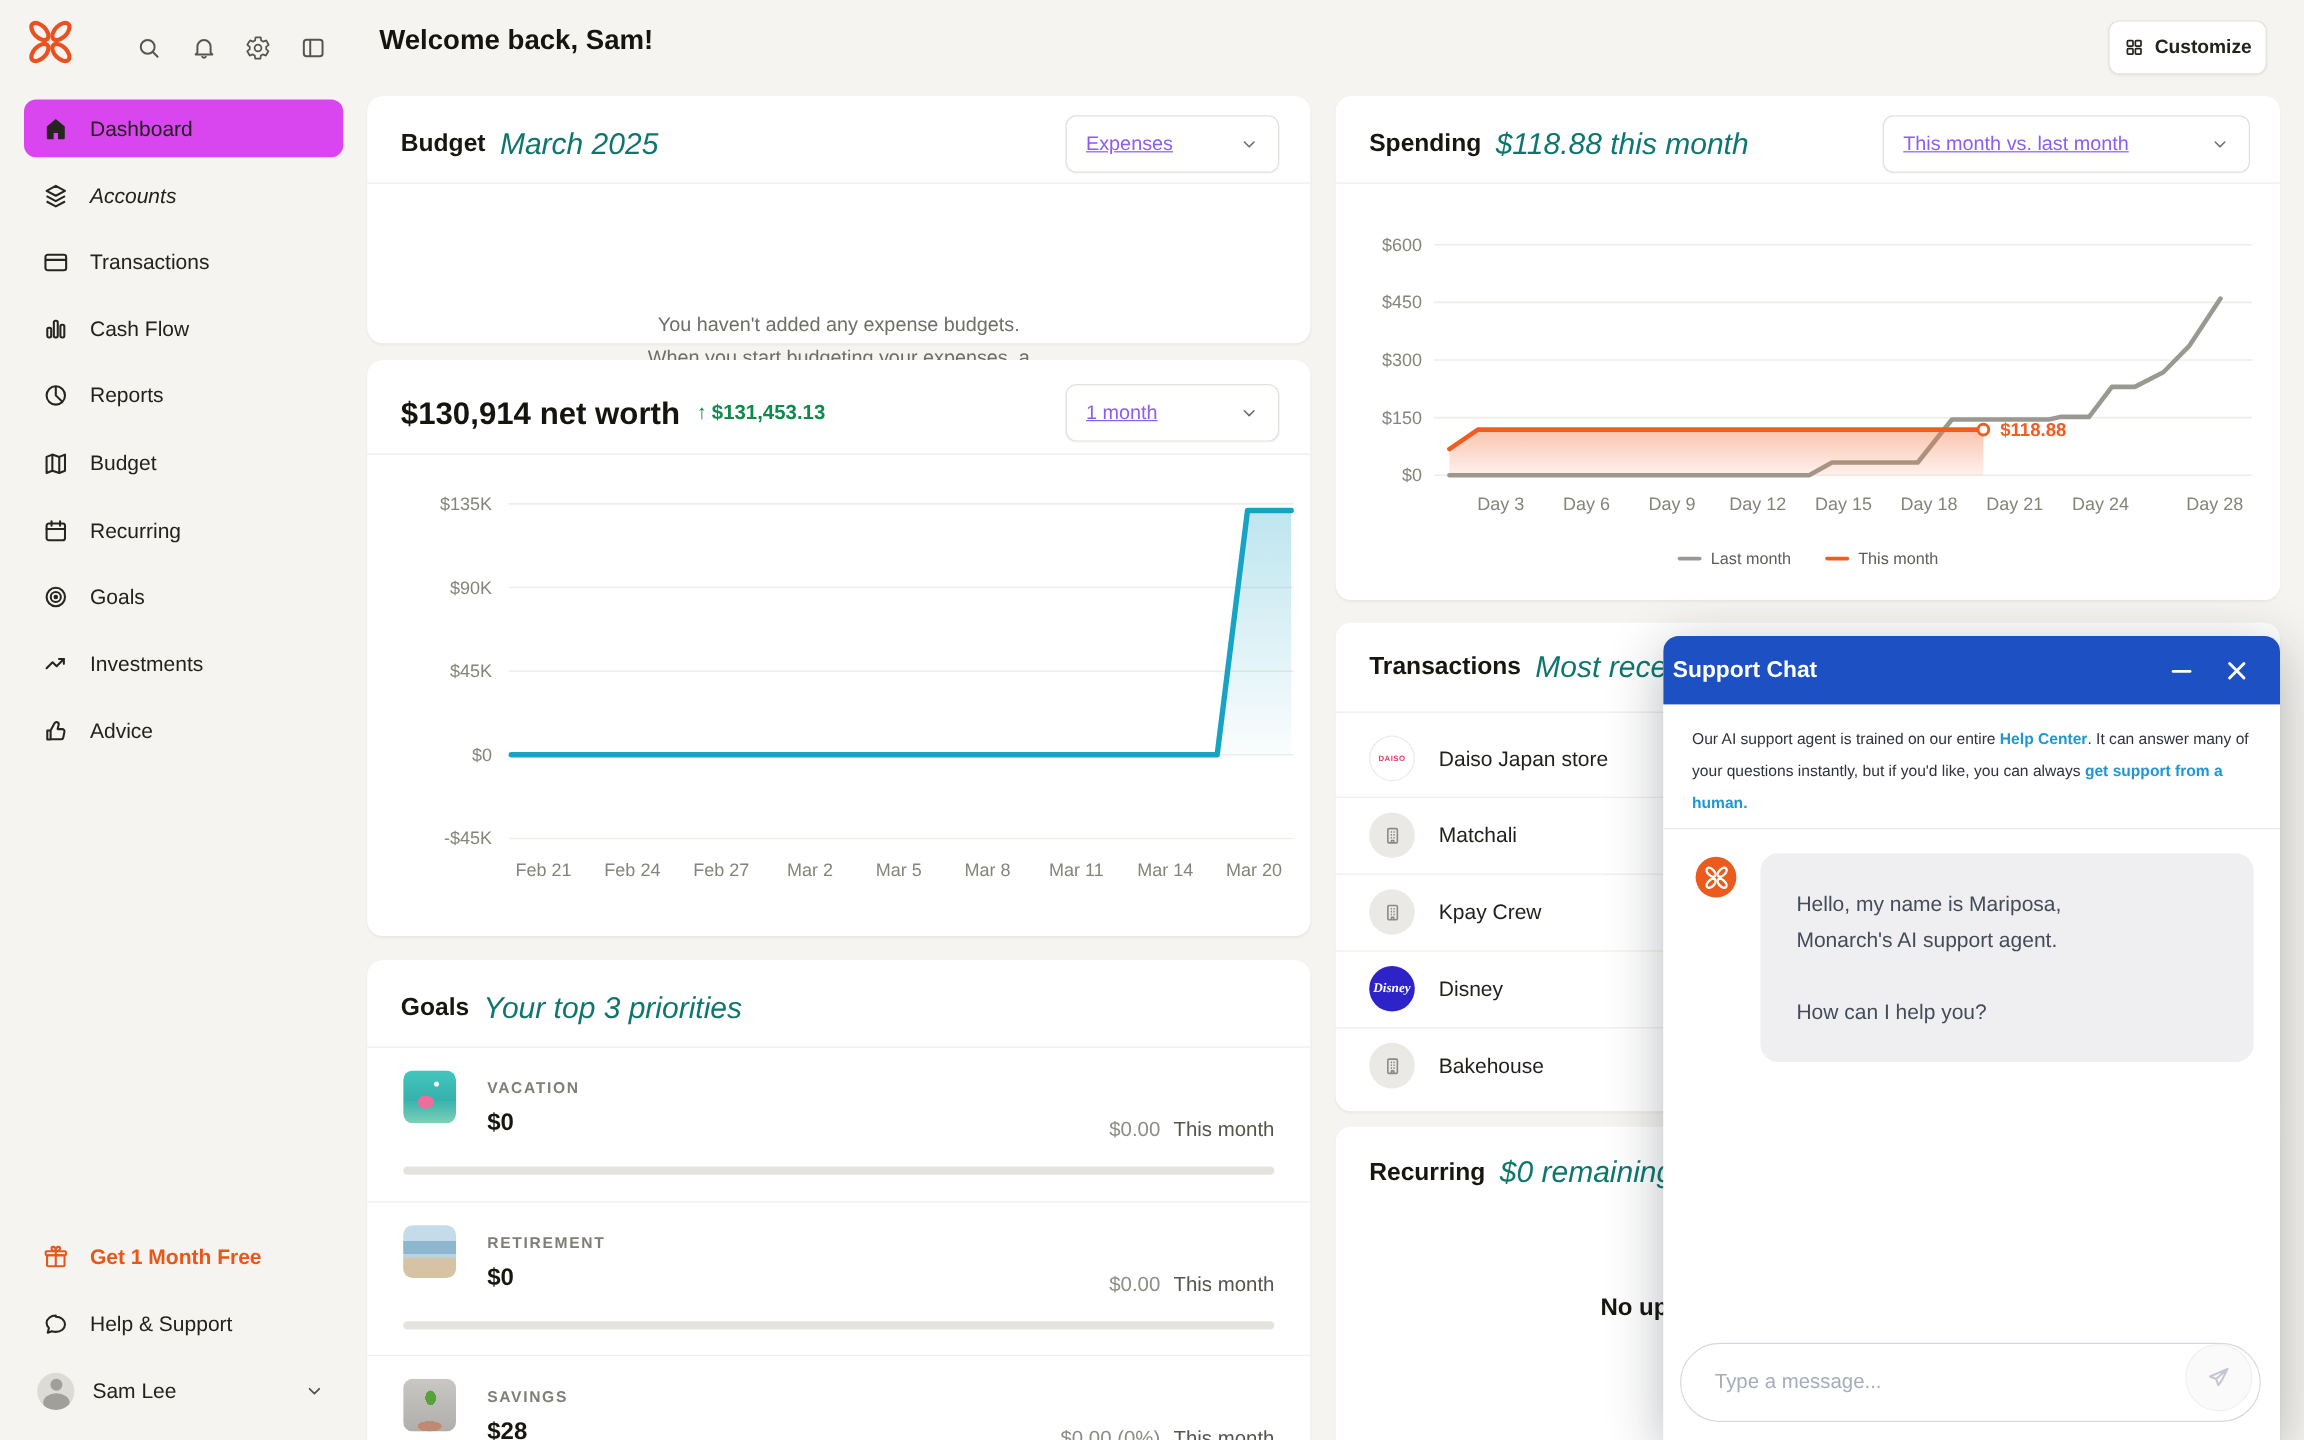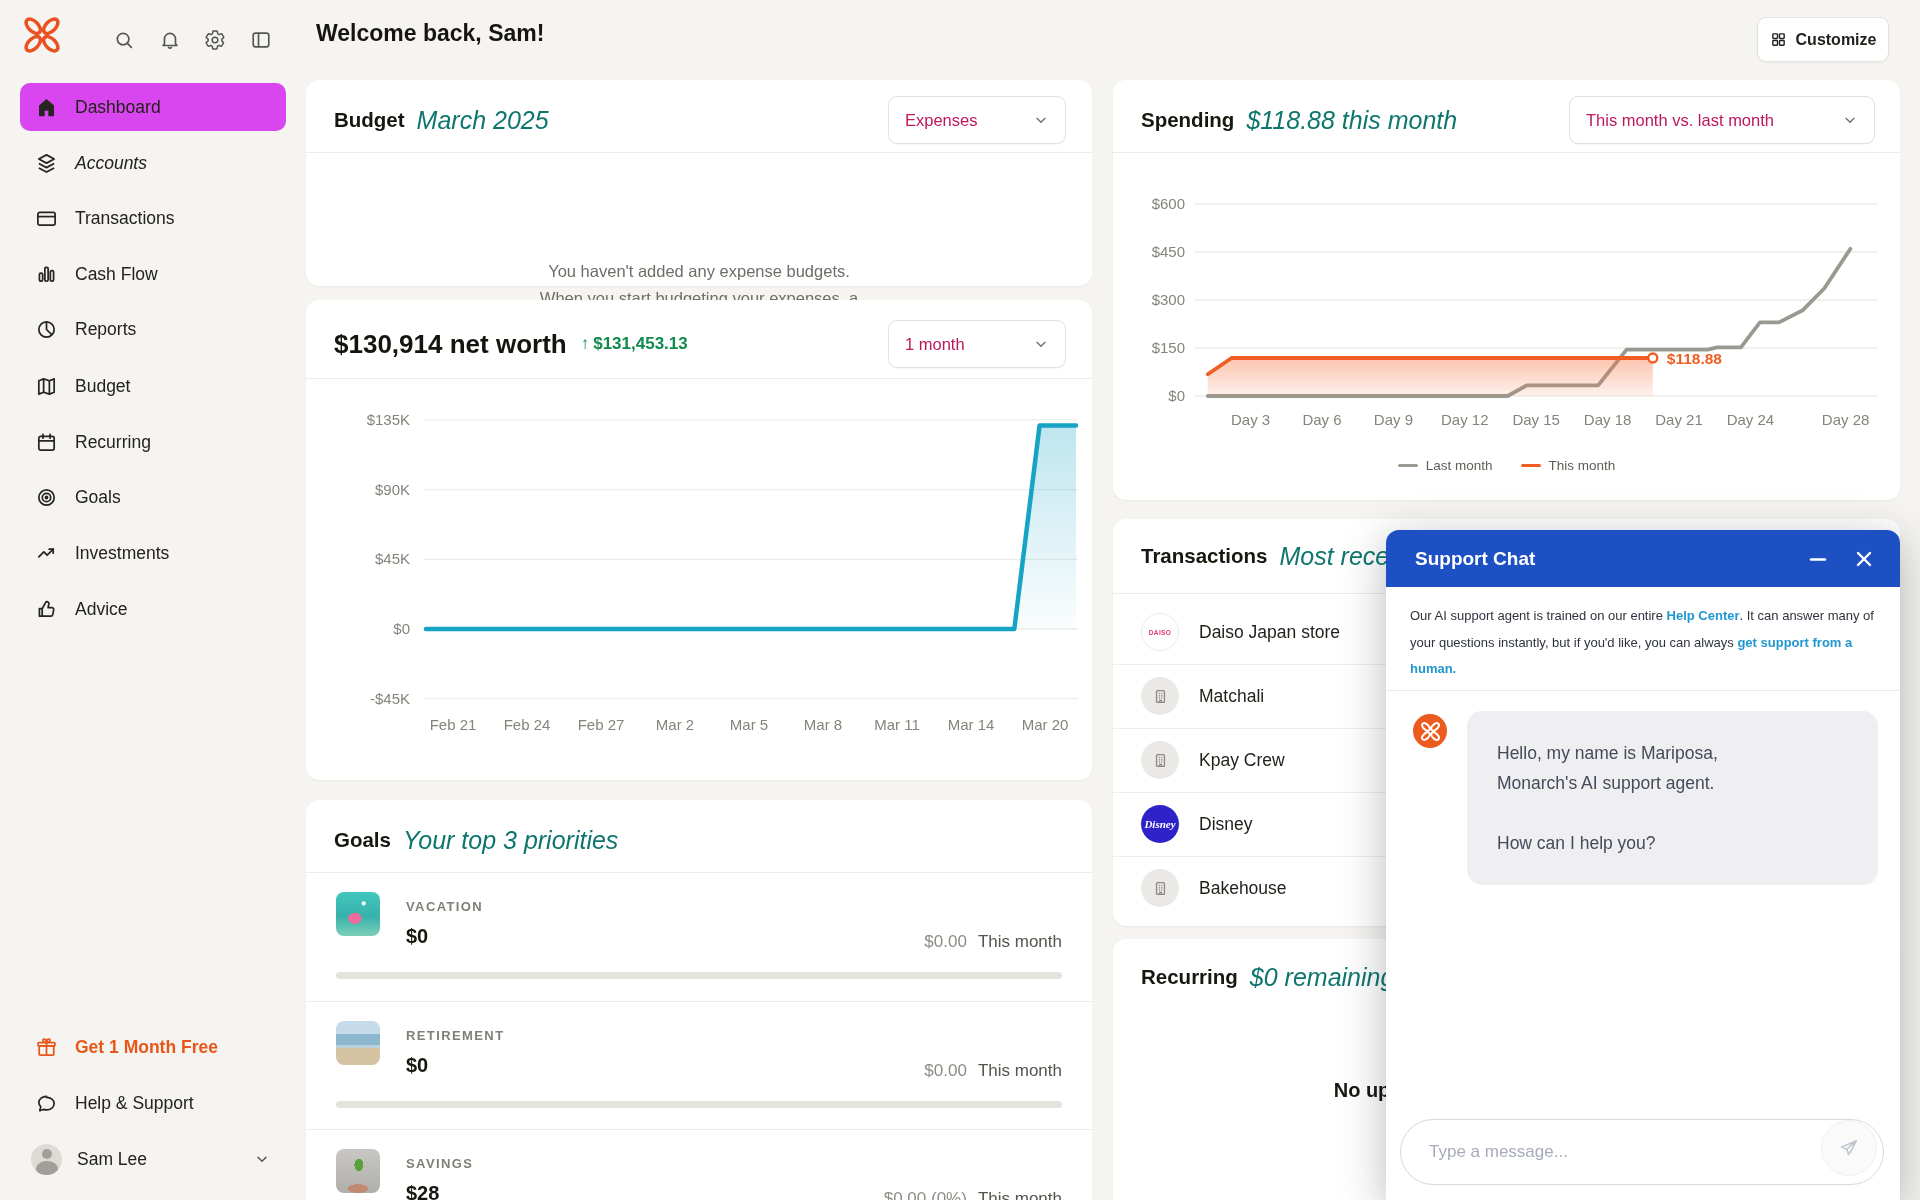--- a/index.html
+++ b/index.html
@@ -30,21 +30,21 @@
   .user-name{font-size:17.5px;font-weight:500;color:#23221c;}
   .user-chevron{position:absolute;right:16px;width:16px;height:16px;color:#55544e;}
   
   .card{position:absolute;background:#fff;border-radius:13px;box-shadow:0 1px 2px rgba(24,24,20,.05);}
   .card-head{position:absolute;left:28px;top:0;height:80px;display:flex;align-items:center;gap:12px;}
   .card-title{font-size:20.5px;font-weight:700;color:#17160f;}
   .card-sub{font-size:25px;color:#0f766e;font-style:italic;}
   .head-rule{position:absolute;left:0;right:0;height:1px;background:#edecE8;background:#edece8;}
   .dropdown{position:absolute;background:#fff;border:1px solid #e3e1db;border-radius:9px;height:48px;
     display:flex;align-items:center;justify-content:space-between;padding:0 16px;box-sizing:border-box;
-    font-size:16.5px;color:#be185d;cursor:pointer;box-shadow:0 1px 1px rgba(0,0,0,.03);}
+    font-size:16.5px;color:#8b5cf6;cursor:pointer;box-shadow:0 1px 1px rgba(0,0,0,.03);text-decoration:underline;}
   .dd-chev{width:16px;height:16px;color:#6f6e67;margin-left:12px;}
   
   .budget-empty{position:absolute;left:0;right:0;top:178px;text-align:center;font-size:16.5px;line-height:27px;color:#6e6d66;}
   
   .nw-amount{font-size:26px;font-weight:700;color:#15140e;}
   .nw-change{display:flex;align-items:center;gap:4px;font-size:17px;font-weight:700;color:#0e8a4d;margin-left:4px;}
   
   .goal-row{position:absolute;left:0;width:100%;height:128px;}
   .goal-thumb{position:absolute;left:30px;top:4px;width:44px;height:44px;border-radius:8px;}
   .thumb-vacation{background:
@@ -79,21 +79,21 @@
   .rec-empty-title{position:absolute;left:0;right:0;top:140px;text-align:center;font-size:20px;font-weight:700;color:#17160f;}
   .rec-empty-action{position:absolute;left:0;right:0;top:190px;text-align:center;font-size:17px;color:#6e6d66;cursor:pointer;}
   
   .tick-label{font-size:15px;fill:#85847b;}
   .legend{position:absolute;left:0;right:0;top:378px;display:flex;justify-content:center;gap:28px;font-size:13.5px;color:#5e5d56;}
   .legend .li{display:flex;align-items:center;gap:8px;}
   .legend .dash{width:20px;height:3.5px;border-radius:2px;}
   
   .chat{position:absolute;left:1386px;top:530px;width:514px;height:670px;background:#fff;
     border-radius:13px 13px 0 0;box-shadow:0 10px 45px rgba(20,25,40,.30);z-index:50;overflow:hidden;}
-  .chat-head{position:absolute;left:0;right:0;top:0;height:57px;display:flex;align-items:center;padding:0 29px;box-sizing:border-box;}
+  .chat-head{position:absolute;left:0;right:0;top:0;height:57px;display:flex;align-items:center;padding:0 8px;box-sizing:border-box;}
   .chat-title{font-size:19px;font-weight:700;color:#fff;}
   .chat-btn{position:absolute;top:17px;width:24px;height:24px;color:#fff;cursor:pointer;}
   .chat-intro{position:absolute;left:24px;right:26px;top:73px;font-size:13px;line-height:26.5px;color:#2e333d;}
   .chat-intro .link{font-weight:700;cursor:pointer;}
   .chat-intro-rule{position:absolute;left:0;right:0;top:160px;height:1px;background:#e9e9ec;}
   .chat-avatar{position:absolute;left:27px;top:184px;width:34px;height:34px;border-radius:50%;background:#ec5b1e;
     display:flex;align-items:center;justify-content:center;color:#fff;}
   .chat-avatar svg{width:21px;height:21px;}
   .chat-bubble{position:absolute;left:81px;top:181px;width:411px;box-sizing:border-box;background:#efeff1;border-radius:15px;
     padding:27px 30px;font-size:17.5px;line-height:30px;color:#444b59;}

